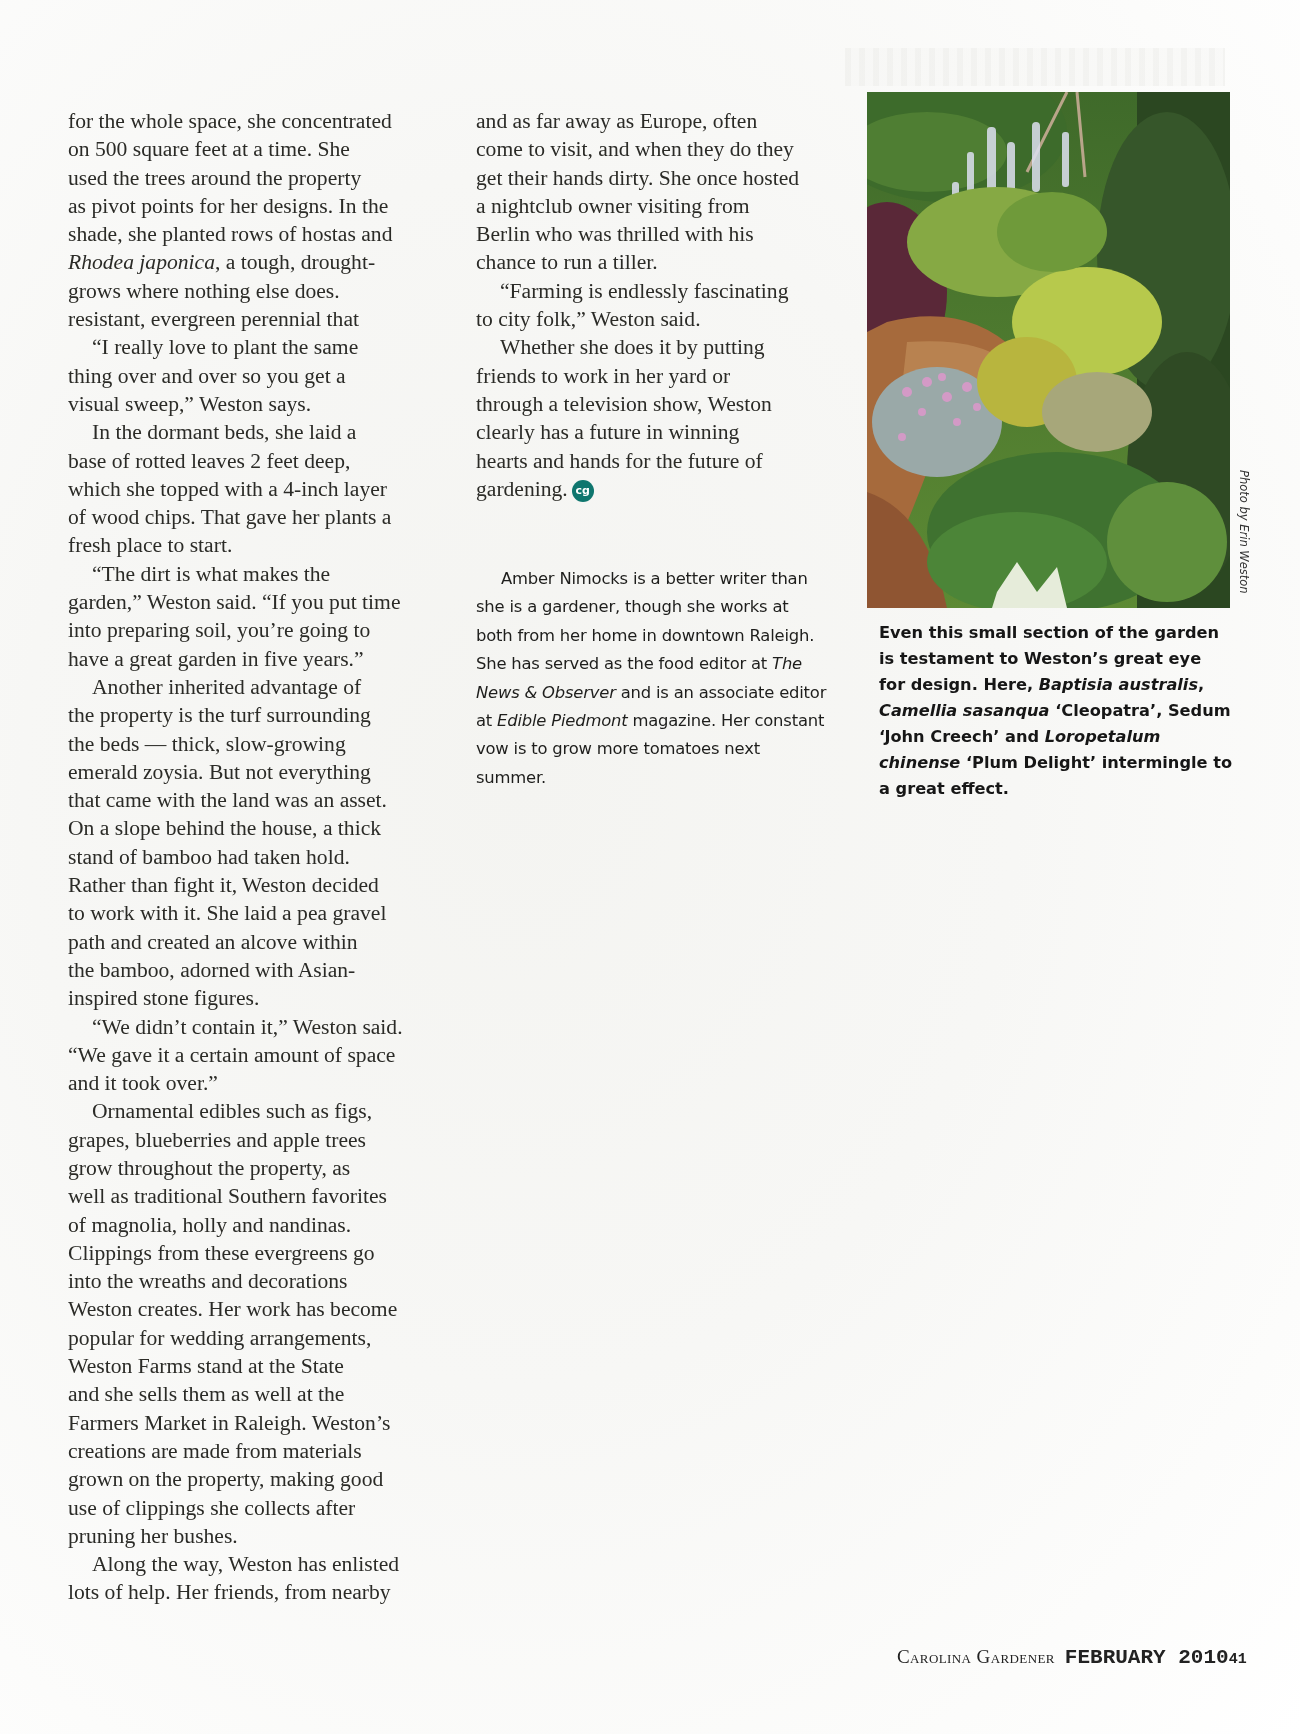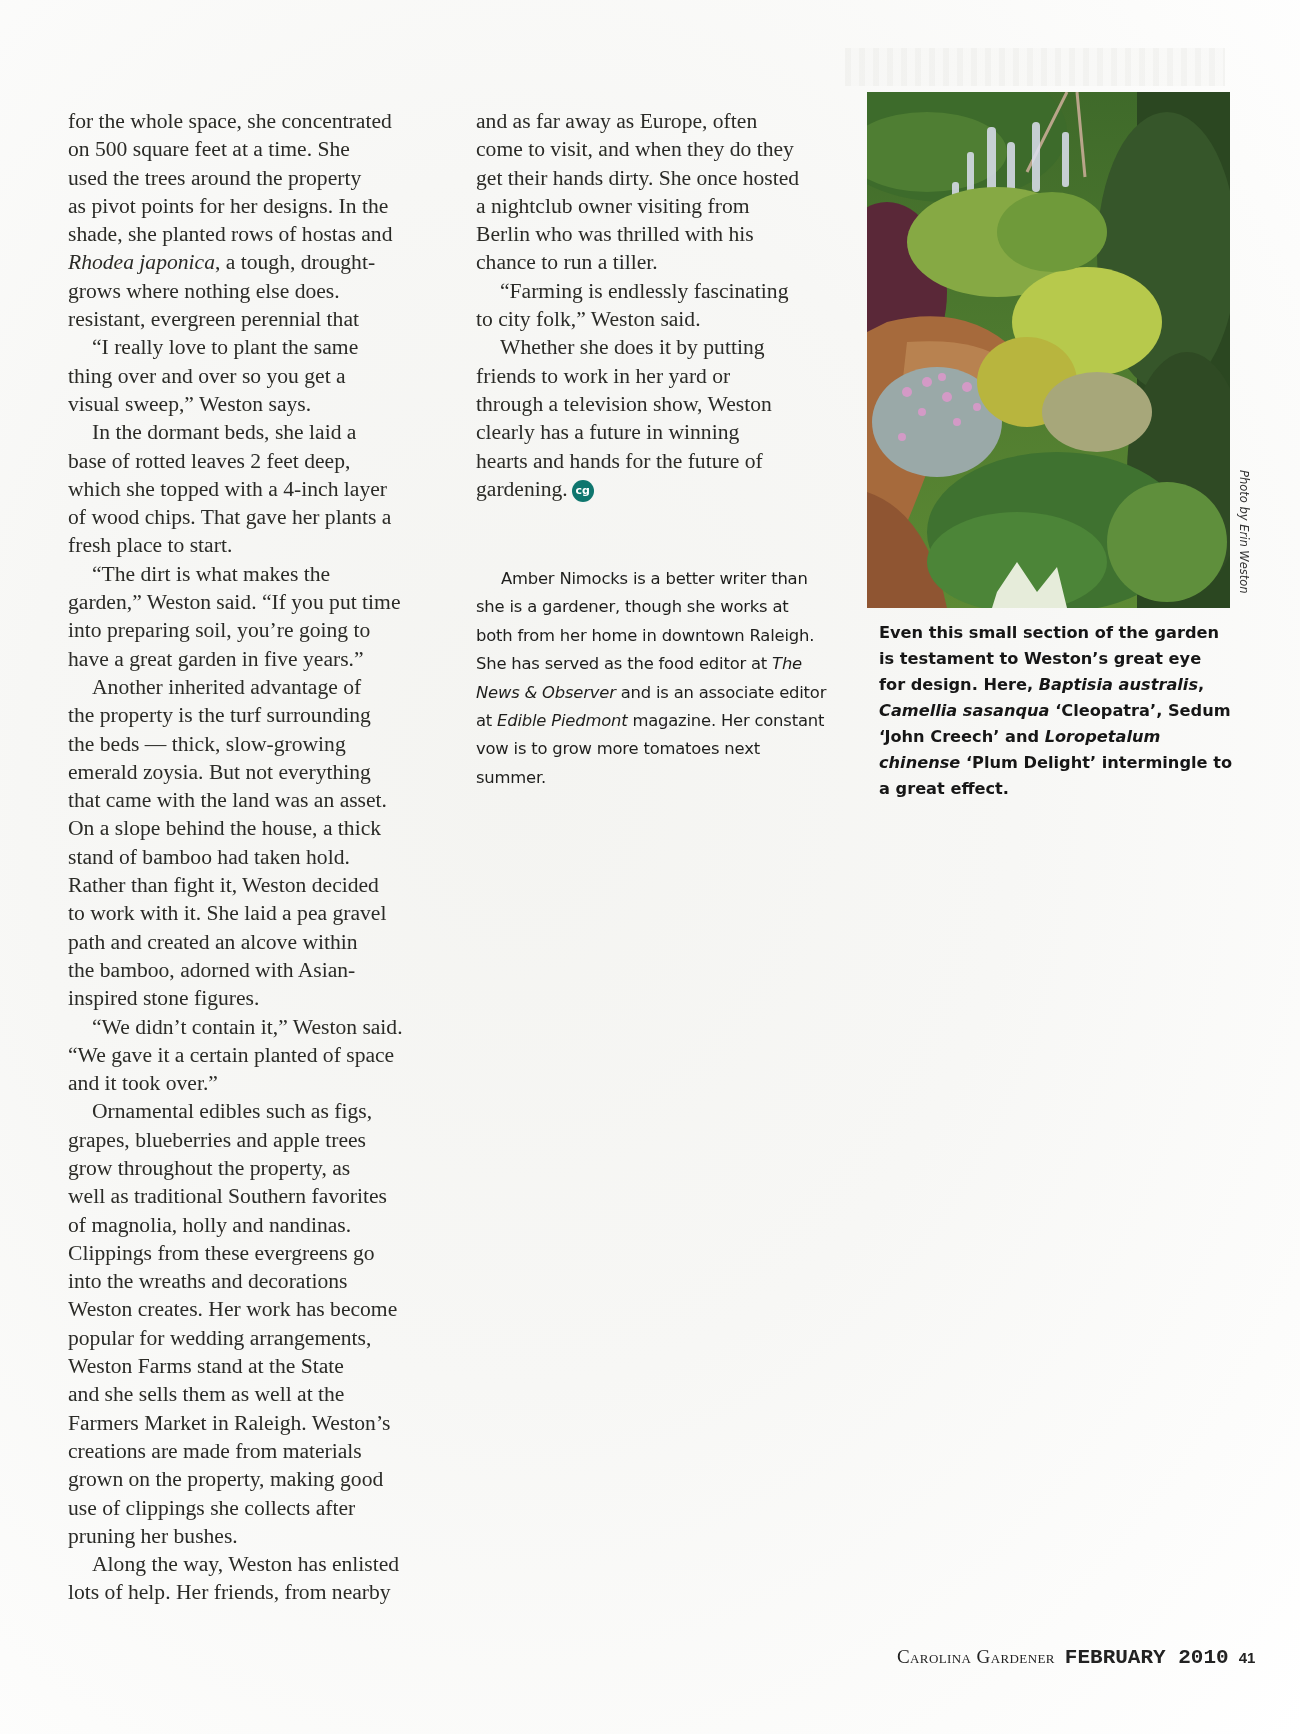--- a/index.html
+++ b/index.html
@@ -24,21 +24,21 @@
   .photo svg { display:block; }
   .credit { position:absolute; left:1233px; top:470px; width:22px; height:140px; }
   .credit span { position:absolute; left:0; top:0; transform-origin:0 0; transform: translate(18px,0) rotate(90deg);
     white-space:nowrap; font-family:"DejaVu Sans",sans-serif; font-style:italic; font-size:11.5px; color:#333; }
   .caption { position:absolute; left:867px; top:620px; width:400px; font-family:"DejaVu Sans","Liberation Sans",sans-serif; font-weight:bold; font-size:16.2px; line-height:26px; color:#161616; }
   .caption .line { display:block; white-space:nowrap;margin-left:12px; }
   .caption .it { font-style:italic; }
   .footer { position:absolute; left:897px; top:1646px; white-space:nowrap; color:#222; }
   .footer .mag { font-family:"Liberation Serif","DejaVu Serif",serif; font-variant:small-caps; font-size:19px; letter-spacing:0.4px; }
   .footer .issue { font-family:Liberation Mono, monospace; font-weight:bold; font-size:21px; margin-left:10px; }
-  .footer .pnum { font-family:Liberation Sans, sans-serif; font-weight:bold; font-size:15px; margin-left:10px; }
+  .footer .pnum { font-family:Liberation Mono, monospace; font-weight:bold; font-size:15px; }
 </style>
 </head>
 <body>
 
 <div class="page-tint"></div>
 <div class="header-ghost"></div>
 
 <div class="col col1" id="col1">
     <span class="line"><span>for the whole space, she concentrated</span></span>
     <span class="line"><span>on 500 square feet at a time. She</span></span>
@@ -66,21 +66,21 @@
     <span class="line"><span>emerald zoysia. But not everything</span></span>
     <span class="line"><span>that came with the land was an asset.</span></span>
     <span class="line"><span>On a slope behind the house, a thick</span></span>
     <span class="line"><span>stand of bamboo had taken hold.</span></span>
     <span class="line"><span>Rather than fight it, Weston decided</span></span>
     <span class="line"><span>to work with it. She laid a pea gravel</span></span>
     <span class="line"><span>path and created an alcove within</span></span>
     <span class="line"><span>the bamboo, adorned with Asian-</span></span>
     <span class="line"><span>inspired stone figures.</span></span>
     <span class="line ind"><span>“We didn’t contain it,” Weston said.</span></span>
-    <span class="line"><span>“We gave it a certain planted of space</span></span>
+    <span class="line"><span>“We gave it a certain amount of space</span></span>
     <span class="line"><span>and it took over.”</span></span>
     <span class="line ind"><span>Ornamental edibles such as figs,</span></span>
     <span class="line"><span>grapes, blueberries and apple trees</span></span>
     <span class="line"><span>grow throughout the property, as</span></span>
     <span class="line"><span>well as traditional Southern favorites</span></span>
     <span class="line"><span>of magnolia, holly and nandinas.</span></span>
     <span class="line"><span>Clippings from these evergreens go</span></span>
     <span class="line"><span>into the wreaths and decorations</span></span>
     <span class="line"><span>Weston creates. Her work has become</span></span>
     <span class="line"><span>popular for wedding arrangements,</span></span>

